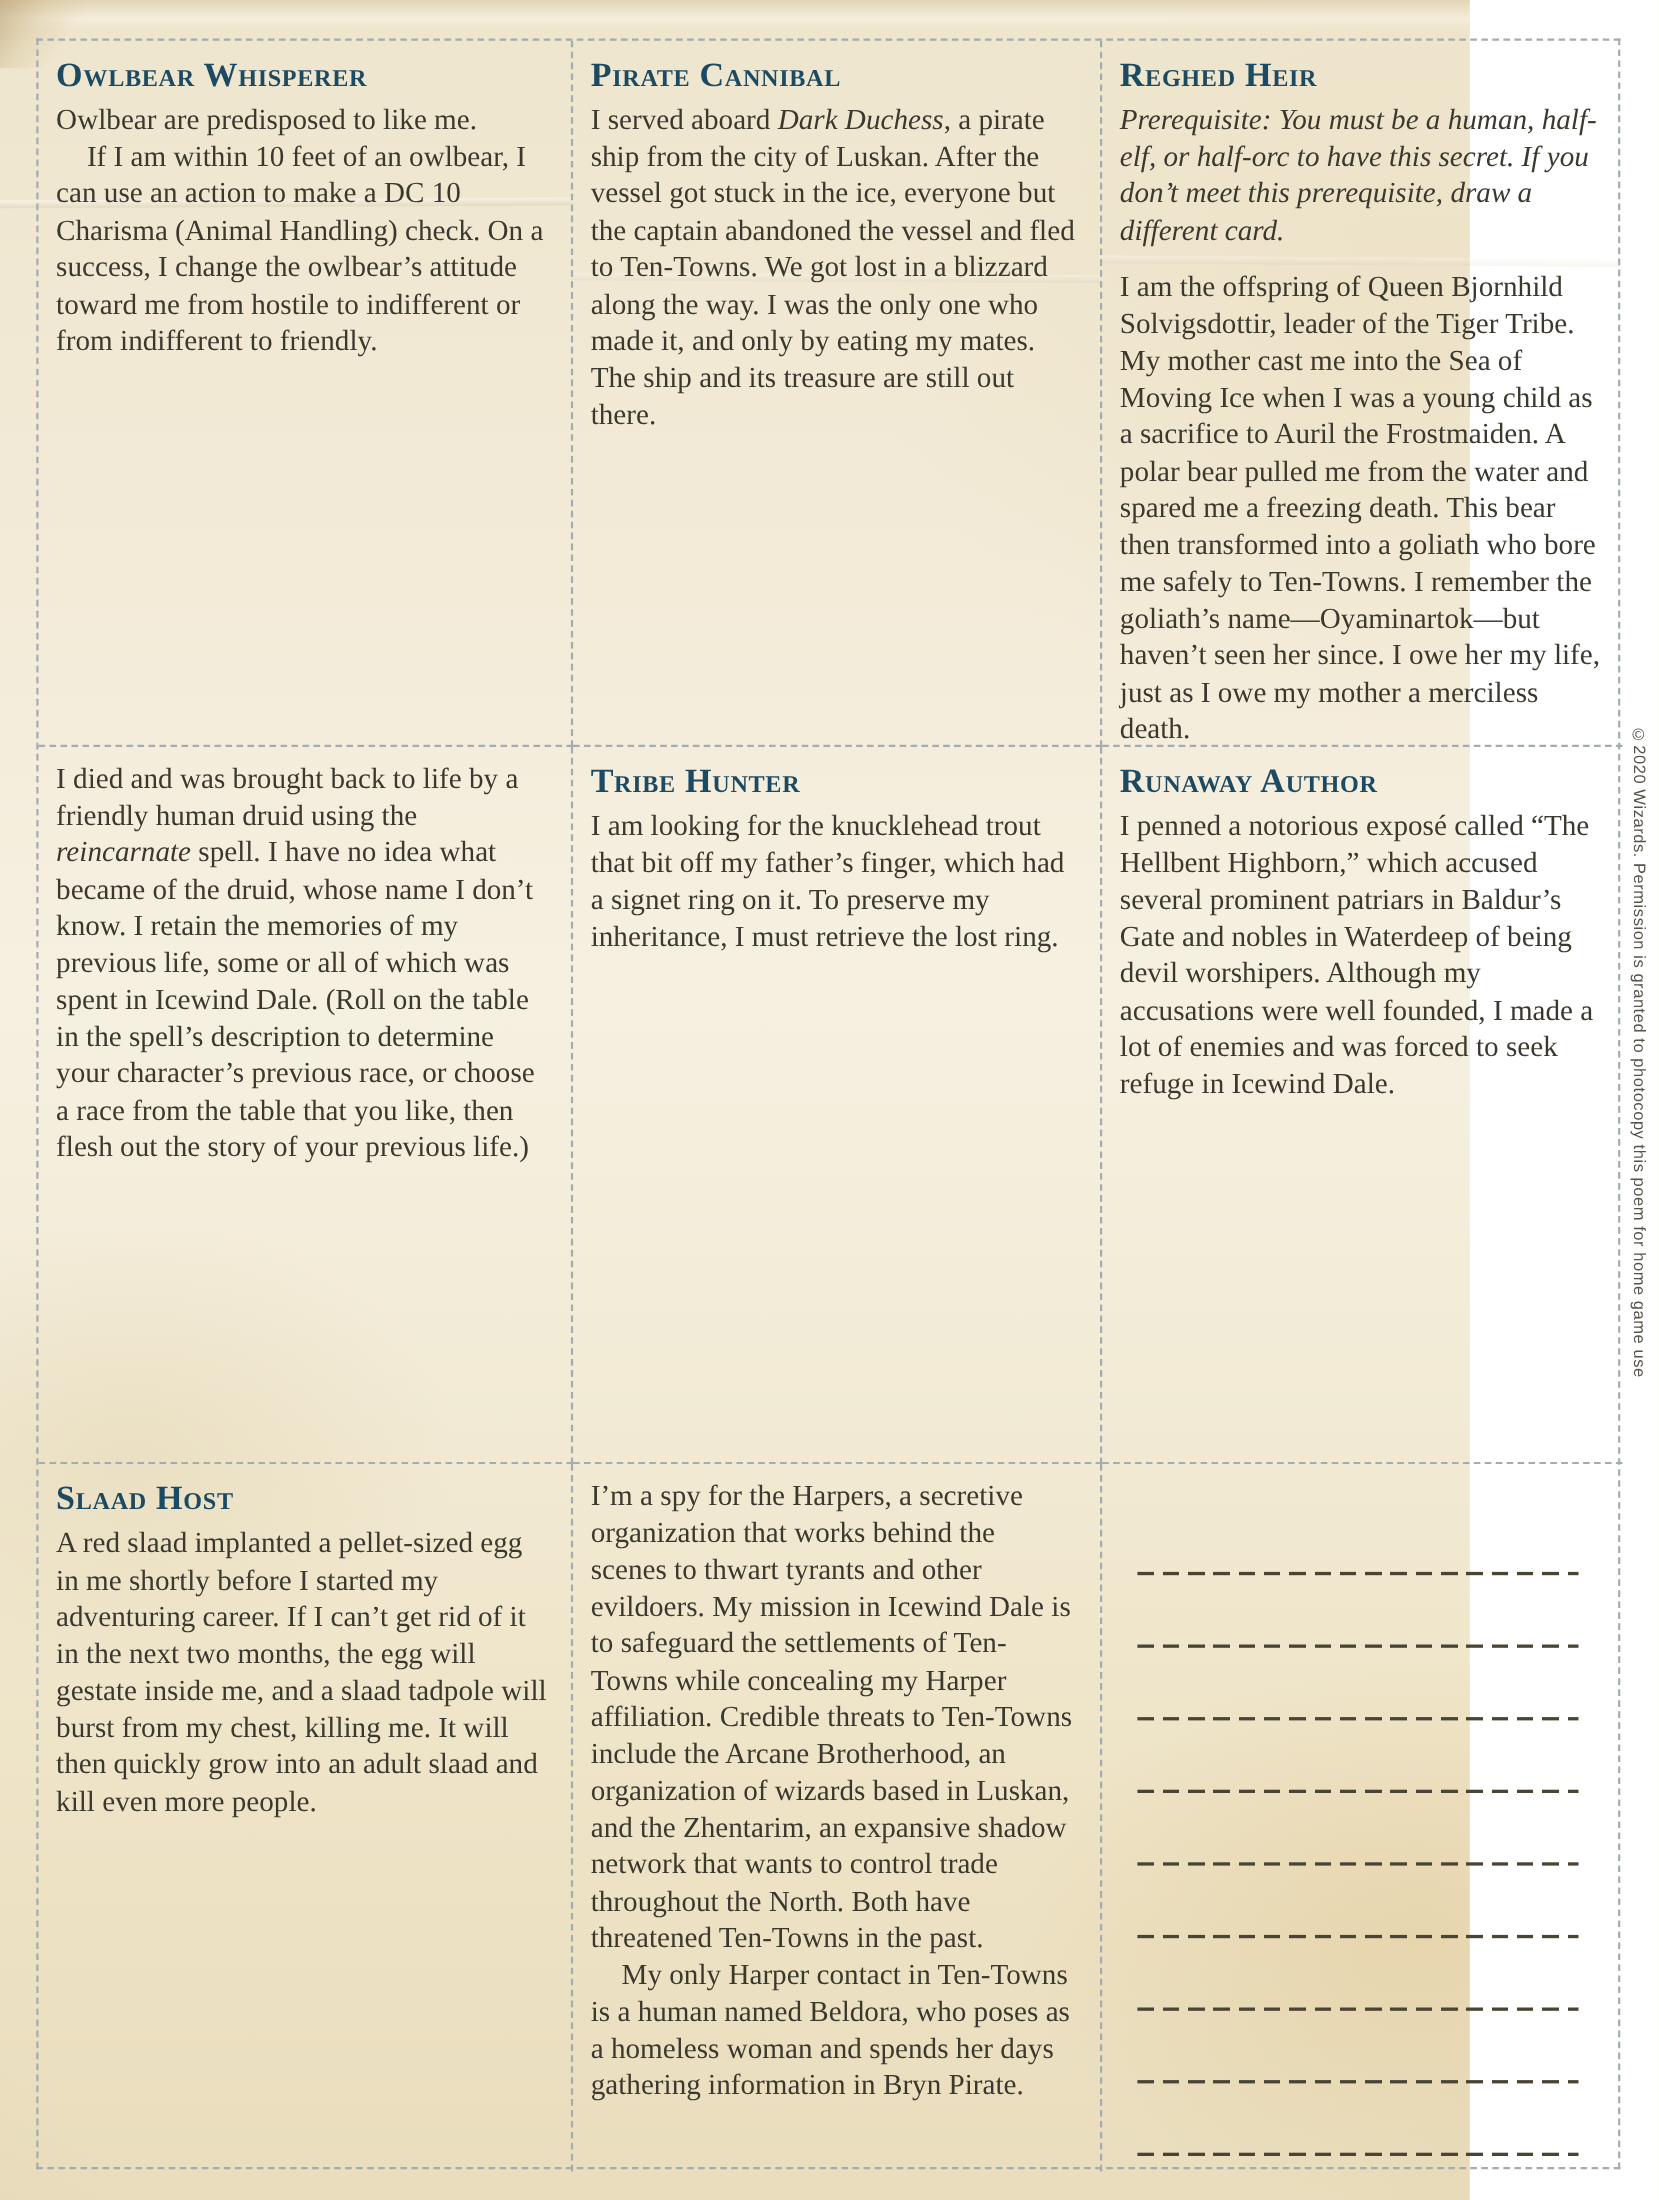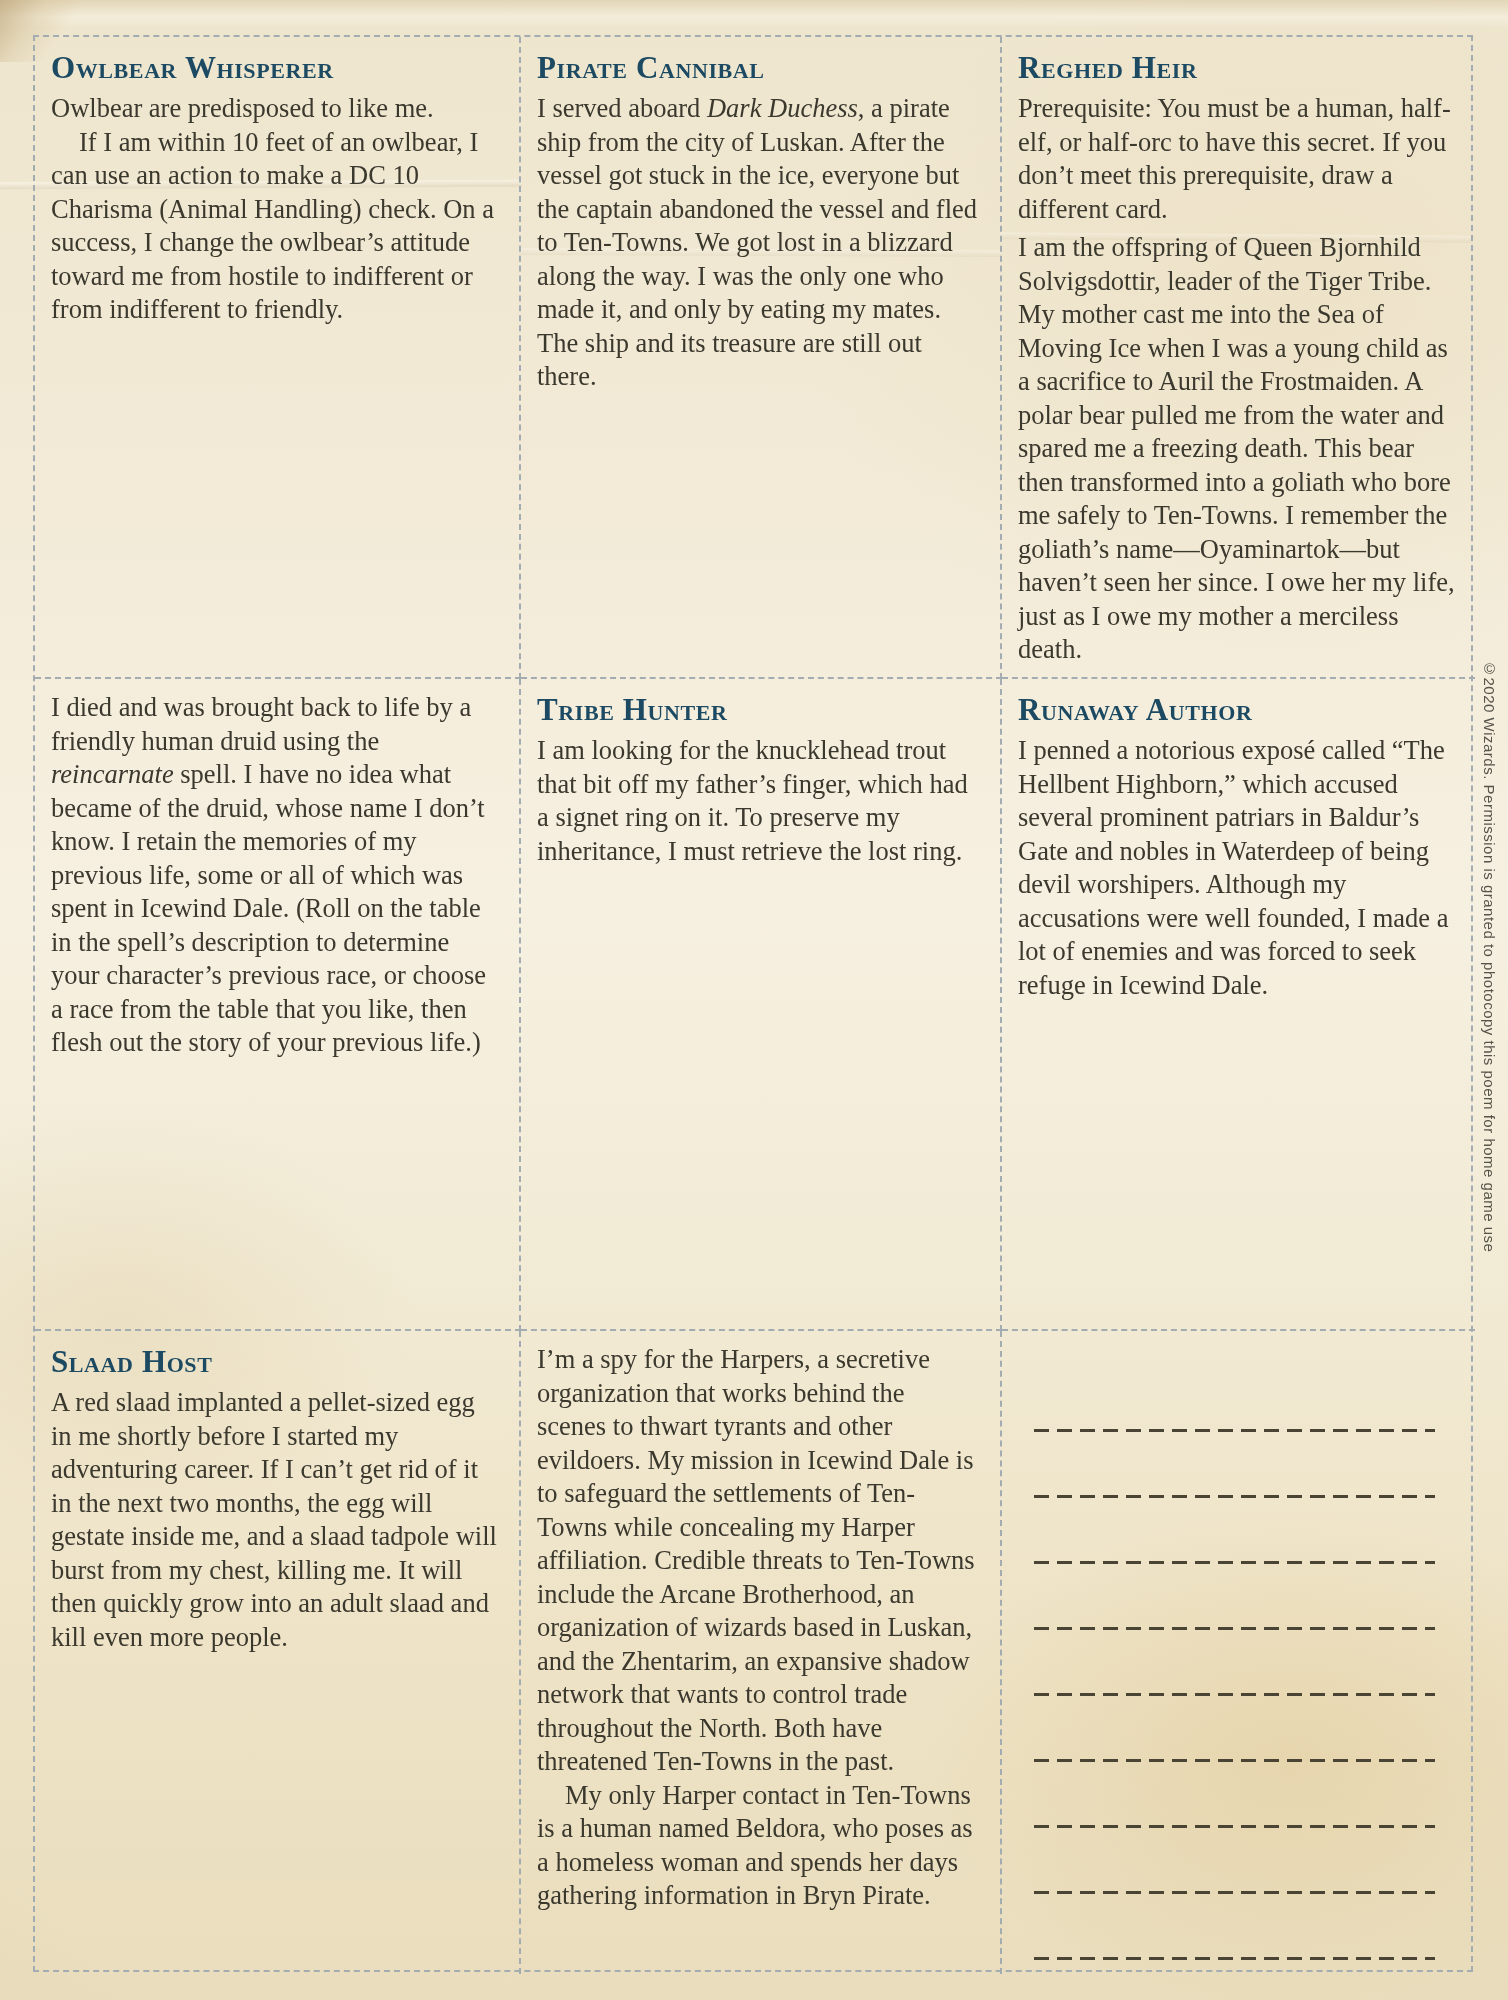--- a/index.html
+++ b/index.html
@@ -8,21 +8,21 @@
     --border-color:#a3acb1;
     --line-color:#4a4435;
   }
   *{box-sizing:border-box;}
   html,body{margin:0;padding:0;}
   body{
     width:1508px;height:2000px;overflow:hidden;
     font-family:"Liberation Serif",serif;
   }
   .page{
-    position:relative;width:1508px;height:2000px;
+    position:relative;width:1336px;height:2000px;
     background-color:#f1e9d3;
     background-image:
       radial-gradient(ellipse 130% 120% at 50% 45%, rgba(0,0,0,0) 55%, rgba(125,98,55,0.10) 88%, rgba(108,84,44,0.20) 100%),
       radial-gradient(ellipse 520px 360px at 1290px 1760px, rgba(210,172,95,0.22), rgba(210,172,95,0) 70%),
       radial-gradient(ellipse 420px 300px at 120px 1320px, rgba(200,172,110,0.16), rgba(200,172,110,0) 70%),
       radial-gradient(ellipse 700px 500px at 1290px 320px, rgba(215,190,130,0.14), rgba(215,190,130,0) 70%),
       linear-gradient(180deg,#eee5cd 0%,#f2ead6 22%,#f6f0e1 45%,#f2ebd6 62%,#eee3c6 82%,#e9ddbd 100%);
   }
   .edge-top{
     position:absolute;left:0;top:0;width:100%;height:28px;
@@ -65,21 +65,21 @@
     letter-spacing:0.6px;
     color:var(--title-color);
   }
   .body{
     margin:0;
     font-size:26.5px;line-height:33.5px;
     color:var(--body-color);
   }
   .body em{font-style:italic;}
   .body.indent{text-indent:28px;}
-  .body.prerequisite{margin-bottom:5px;}
+  .body.prerequisite{font-style:italic;margin-bottom:18px;}
 
   .write-lines{height:100%;padding-top:86px;}
   .write-line{
     height:3px;
     margin:0 20px 63px 16px;
     background:repeating-linear-gradient(90deg, var(--line-color) 0 15px, transparent 15px 23px);
   }
   .copyright{
     position:absolute;left:1480px;top:660px;
     writing-mode:vertical-rl;

